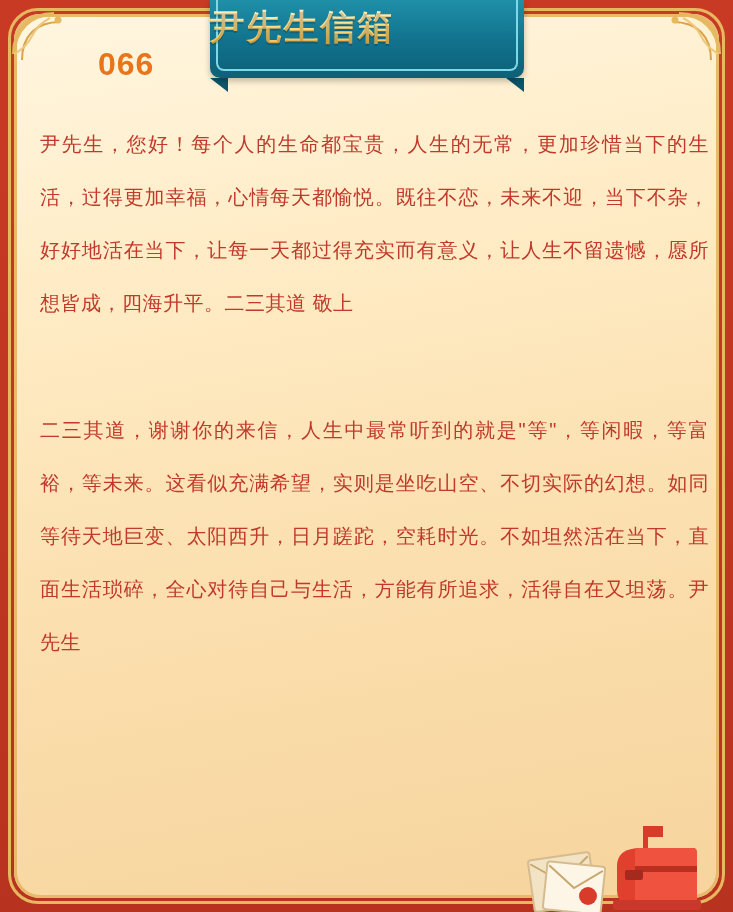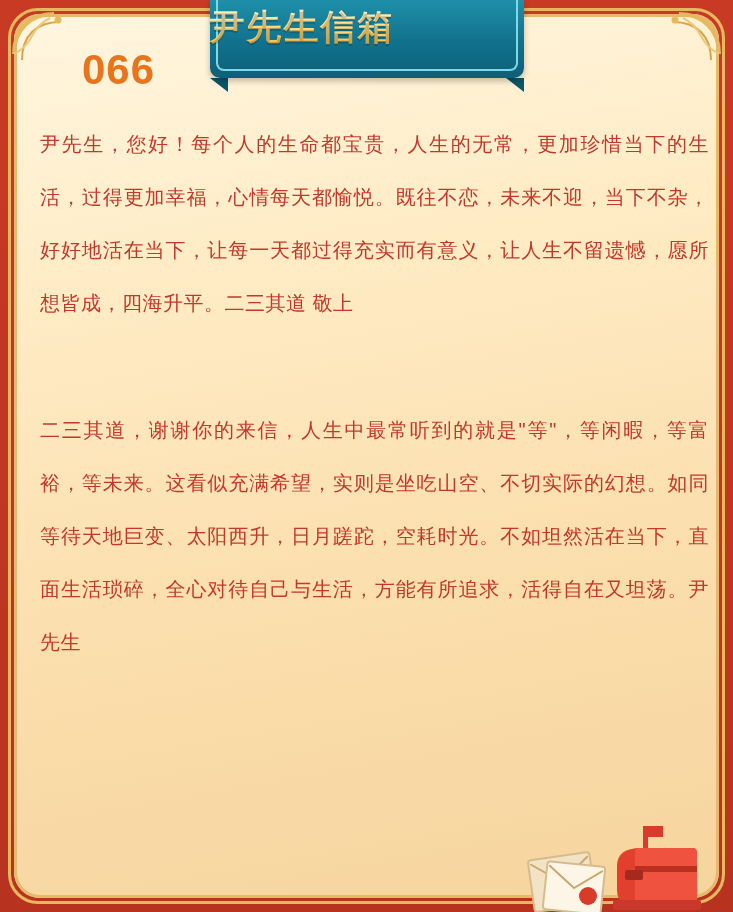--- a/index.html
+++ b/index.html
@@ -115,23 +115,23 @@
     -webkit-background-clip: text;
     background-clip: text;
     -webkit-text-fill-color: transparent;
     text-shadow: 0 2px 0 rgba(0,0,0,0.18);
     font-family: "Liberation Serif", serif;
   }
 
   
   .issue-number {
     position: absolute;
-    left: 82px;
+    left: 98px;
     top: 46px;
-    font-size: 42px;
+    font-size: 32px;
     font-weight: bold;
     color: #e8741c;
     letter-spacing: 1px;
     font-family: "Liberation Sans", sans-serif;
     z-index: 5;
   }
 
   
   .content {
     position: absolute;

